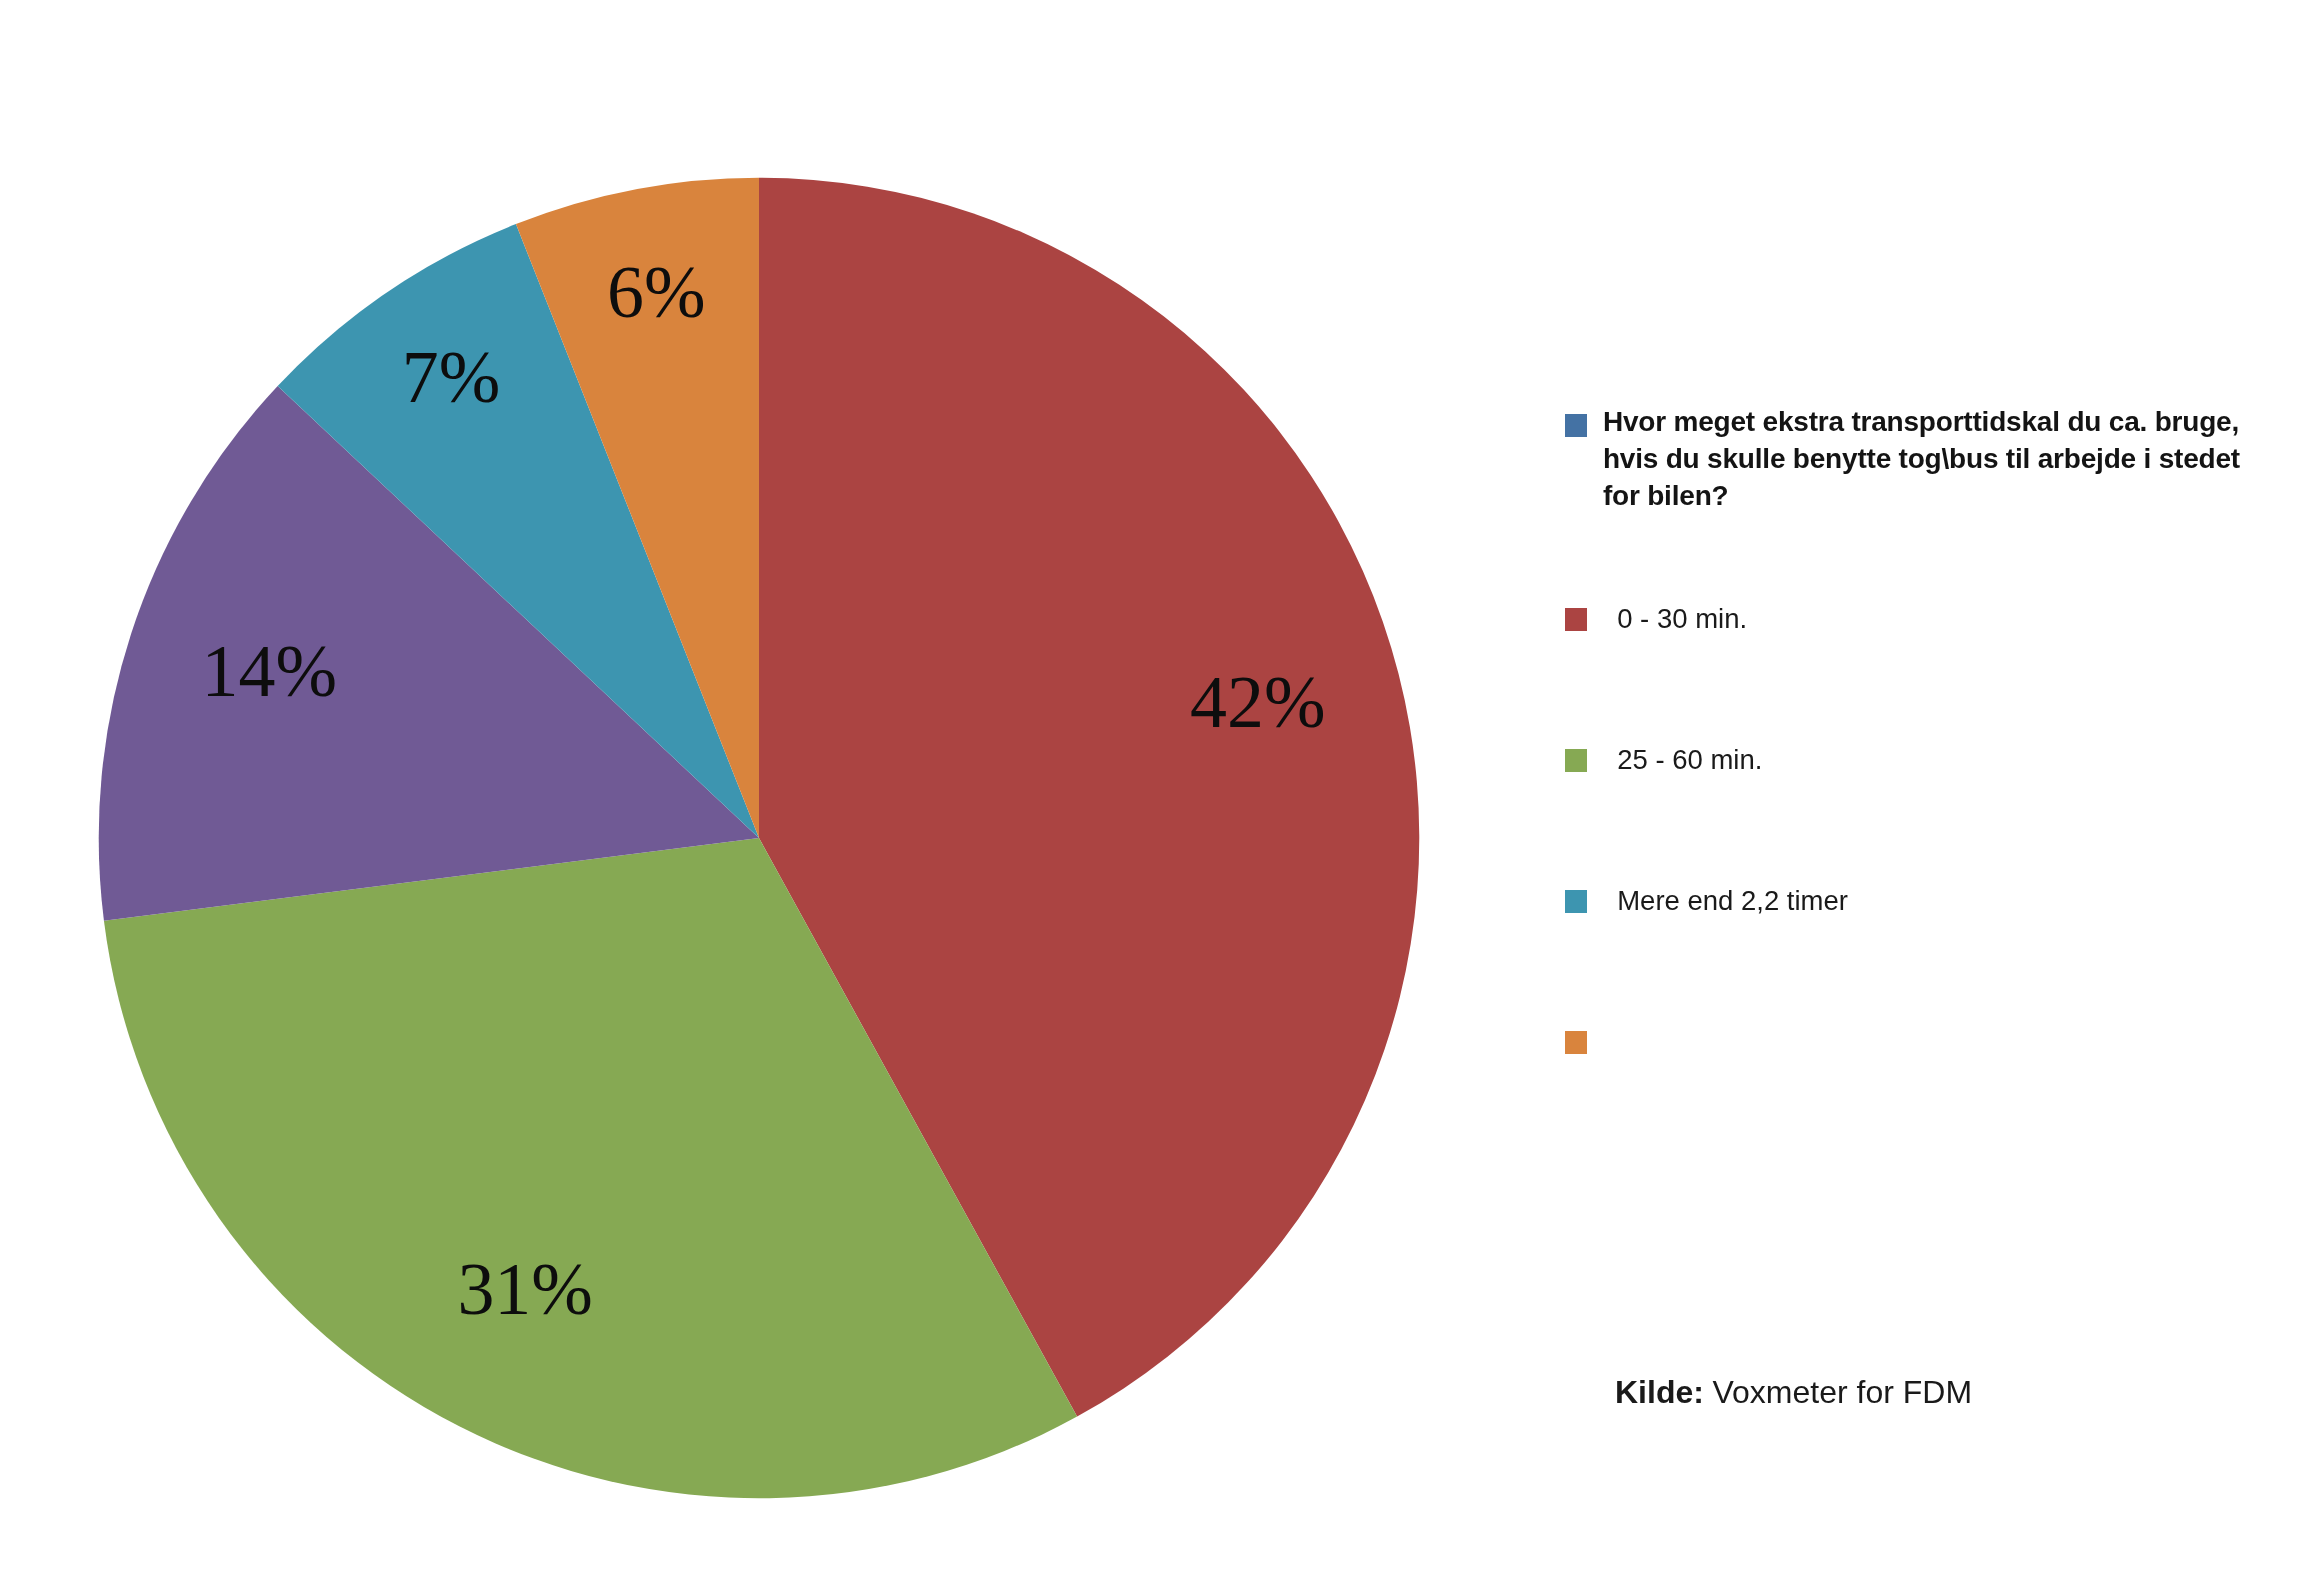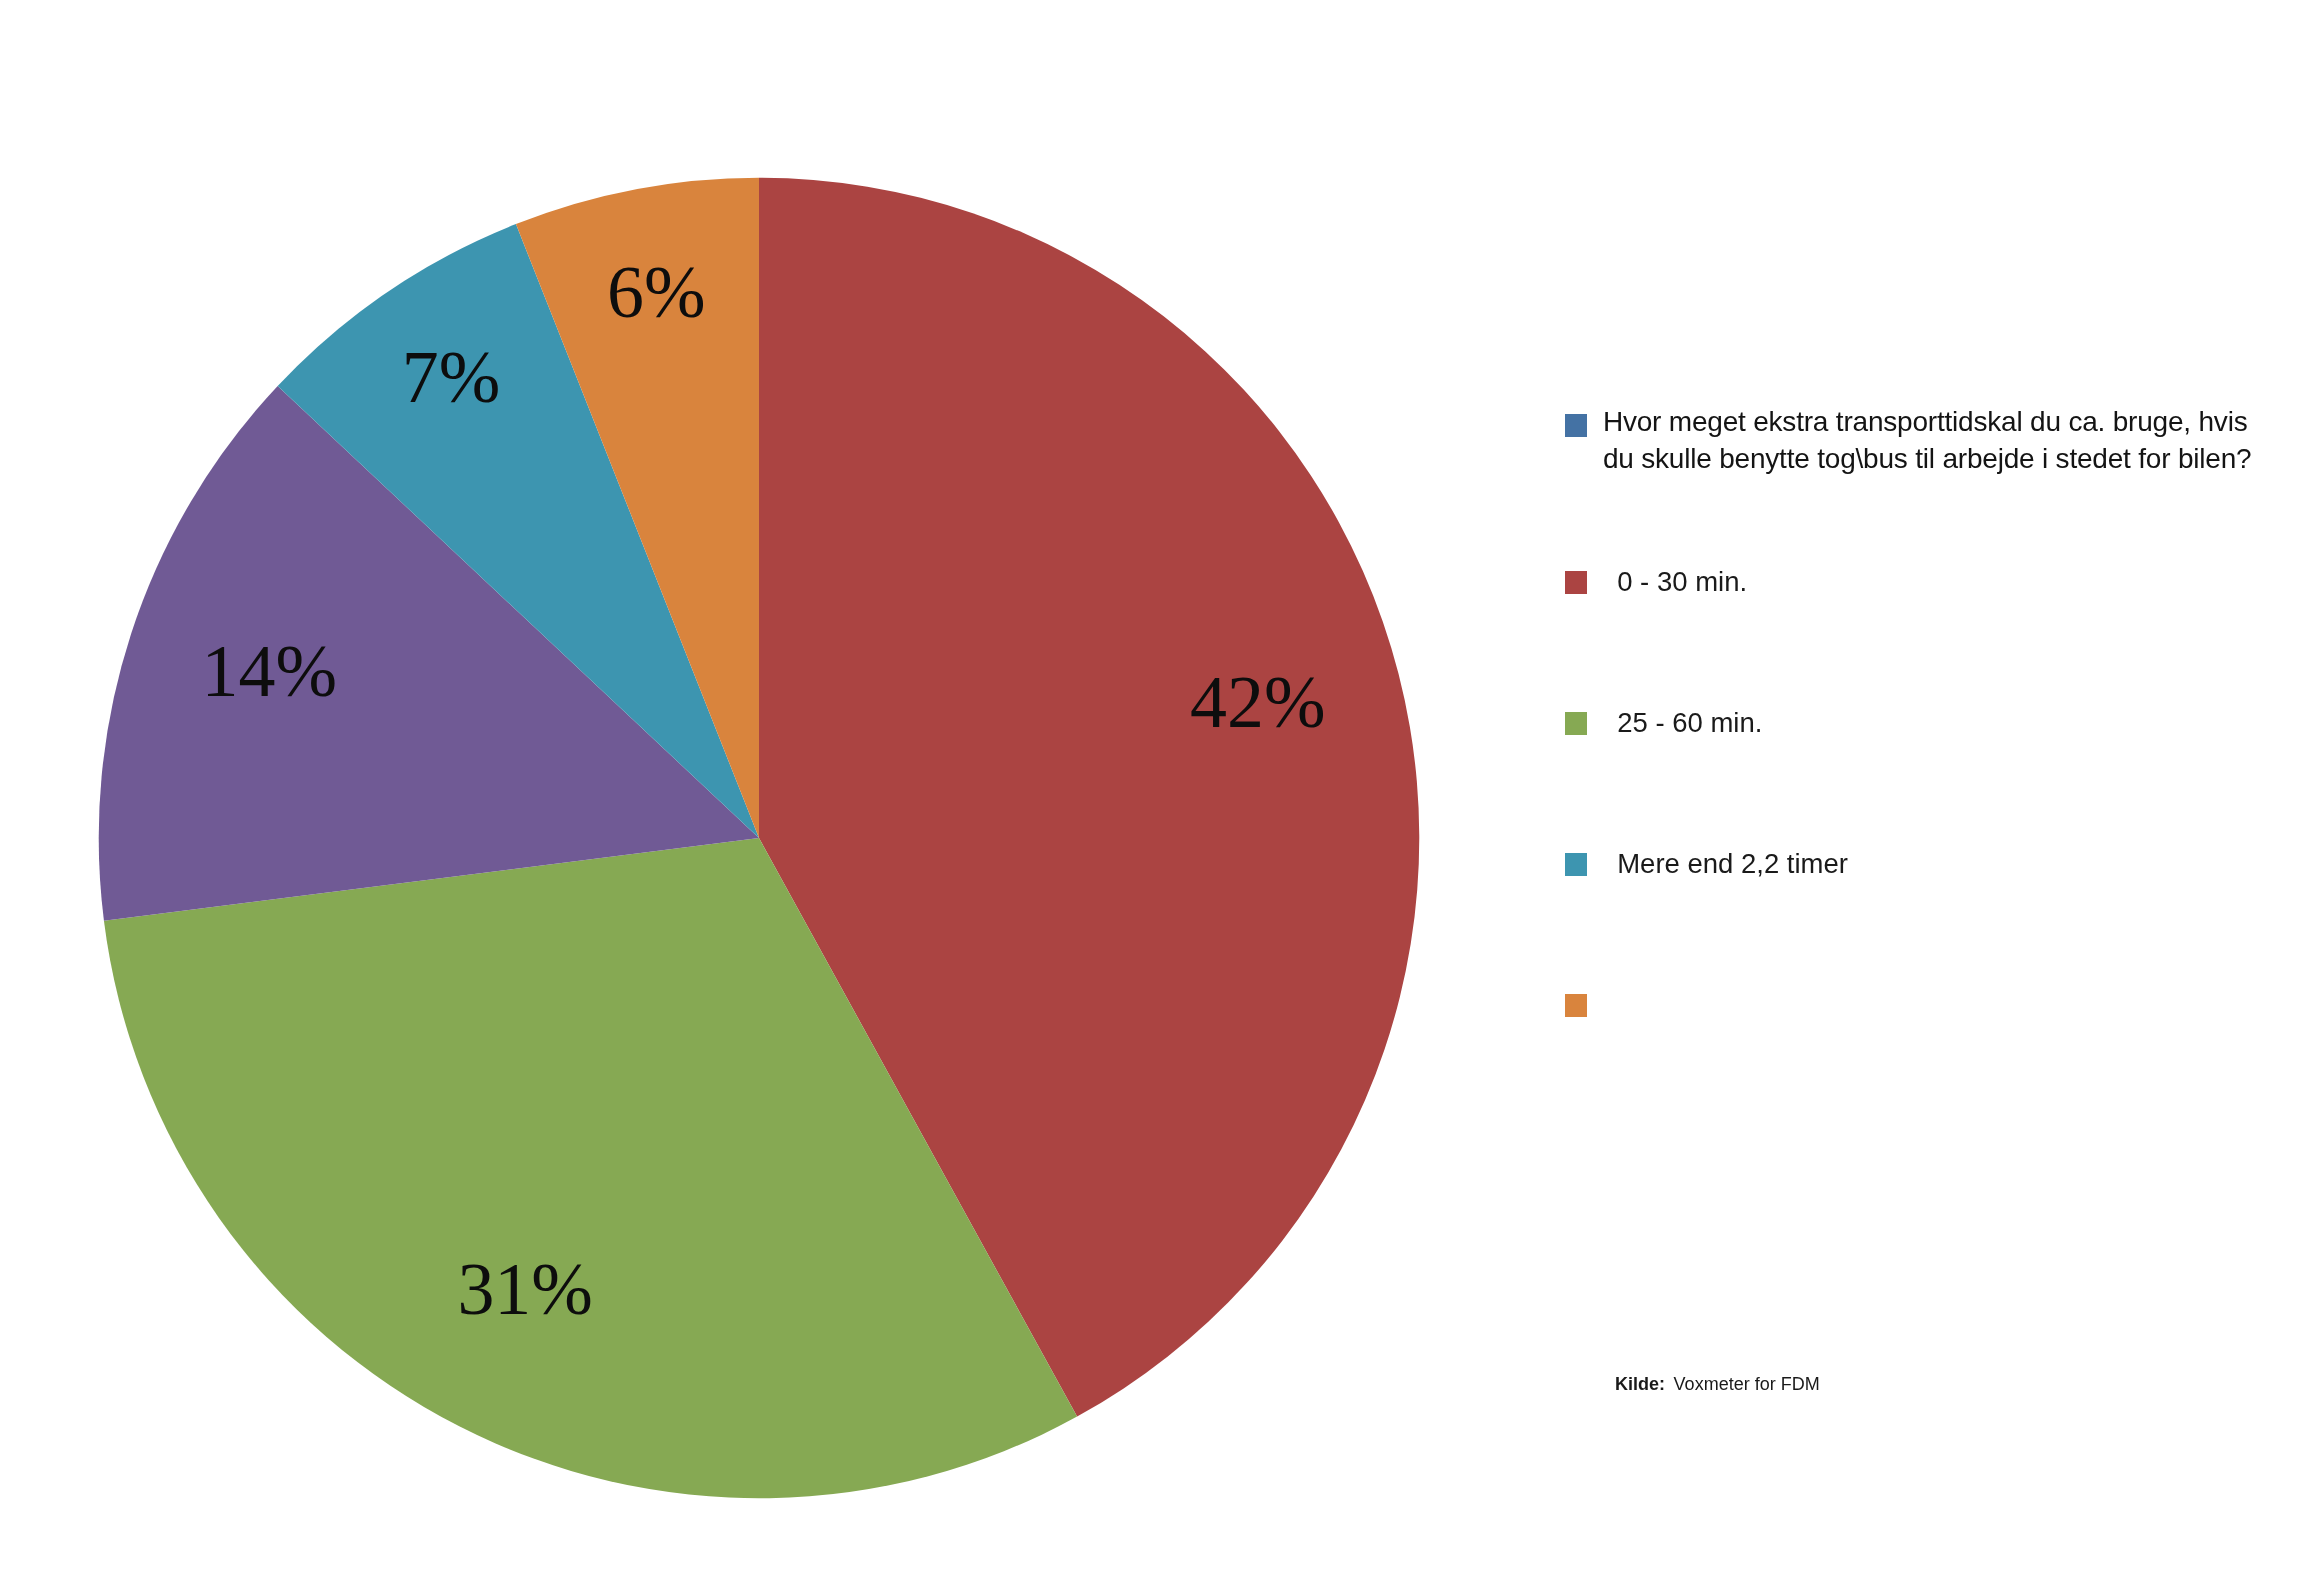--- a/index.html
+++ b/index.html
@@ -52,21 +52,21 @@
   .swatch {
     flex: 0 0 auto;
     width: 22.4px;
     height: 22.4px;
     margin-top: 10.3px;
     margin-right: 15.5px;
   }
   .legend-title-text {
     font-family: "Liberation Sans", sans-serif;
     font-size: 28px;
-    font-weight: normal;
+    font-weight: bold;
     line-height: 1.32;
     color: #141414;
     letter-spacing: -0.2px;
   }
   .legend-row {
     display: flex;
     align-items: center;
     height: 141px;
     gap: 16px;
   }
@@ -80,21 +80,21 @@
     color: #1a1a1a;
     white-space: nowrap;
   }
 
   
   #source {
     position: absolute;
     left: 1615px;
     top: 1374px;
     font-family: "Liberation Sans", sans-serif;
-    font-size: 18px;
+    font-size: 32px;
     color: #1a1a1a;
     white-space: nowrap;
   }
   #source .src-key {
     font-weight: bold;
   }
   #source .src-val {
     font-weight: normal;
     margin-left: 8.6px;
   }

